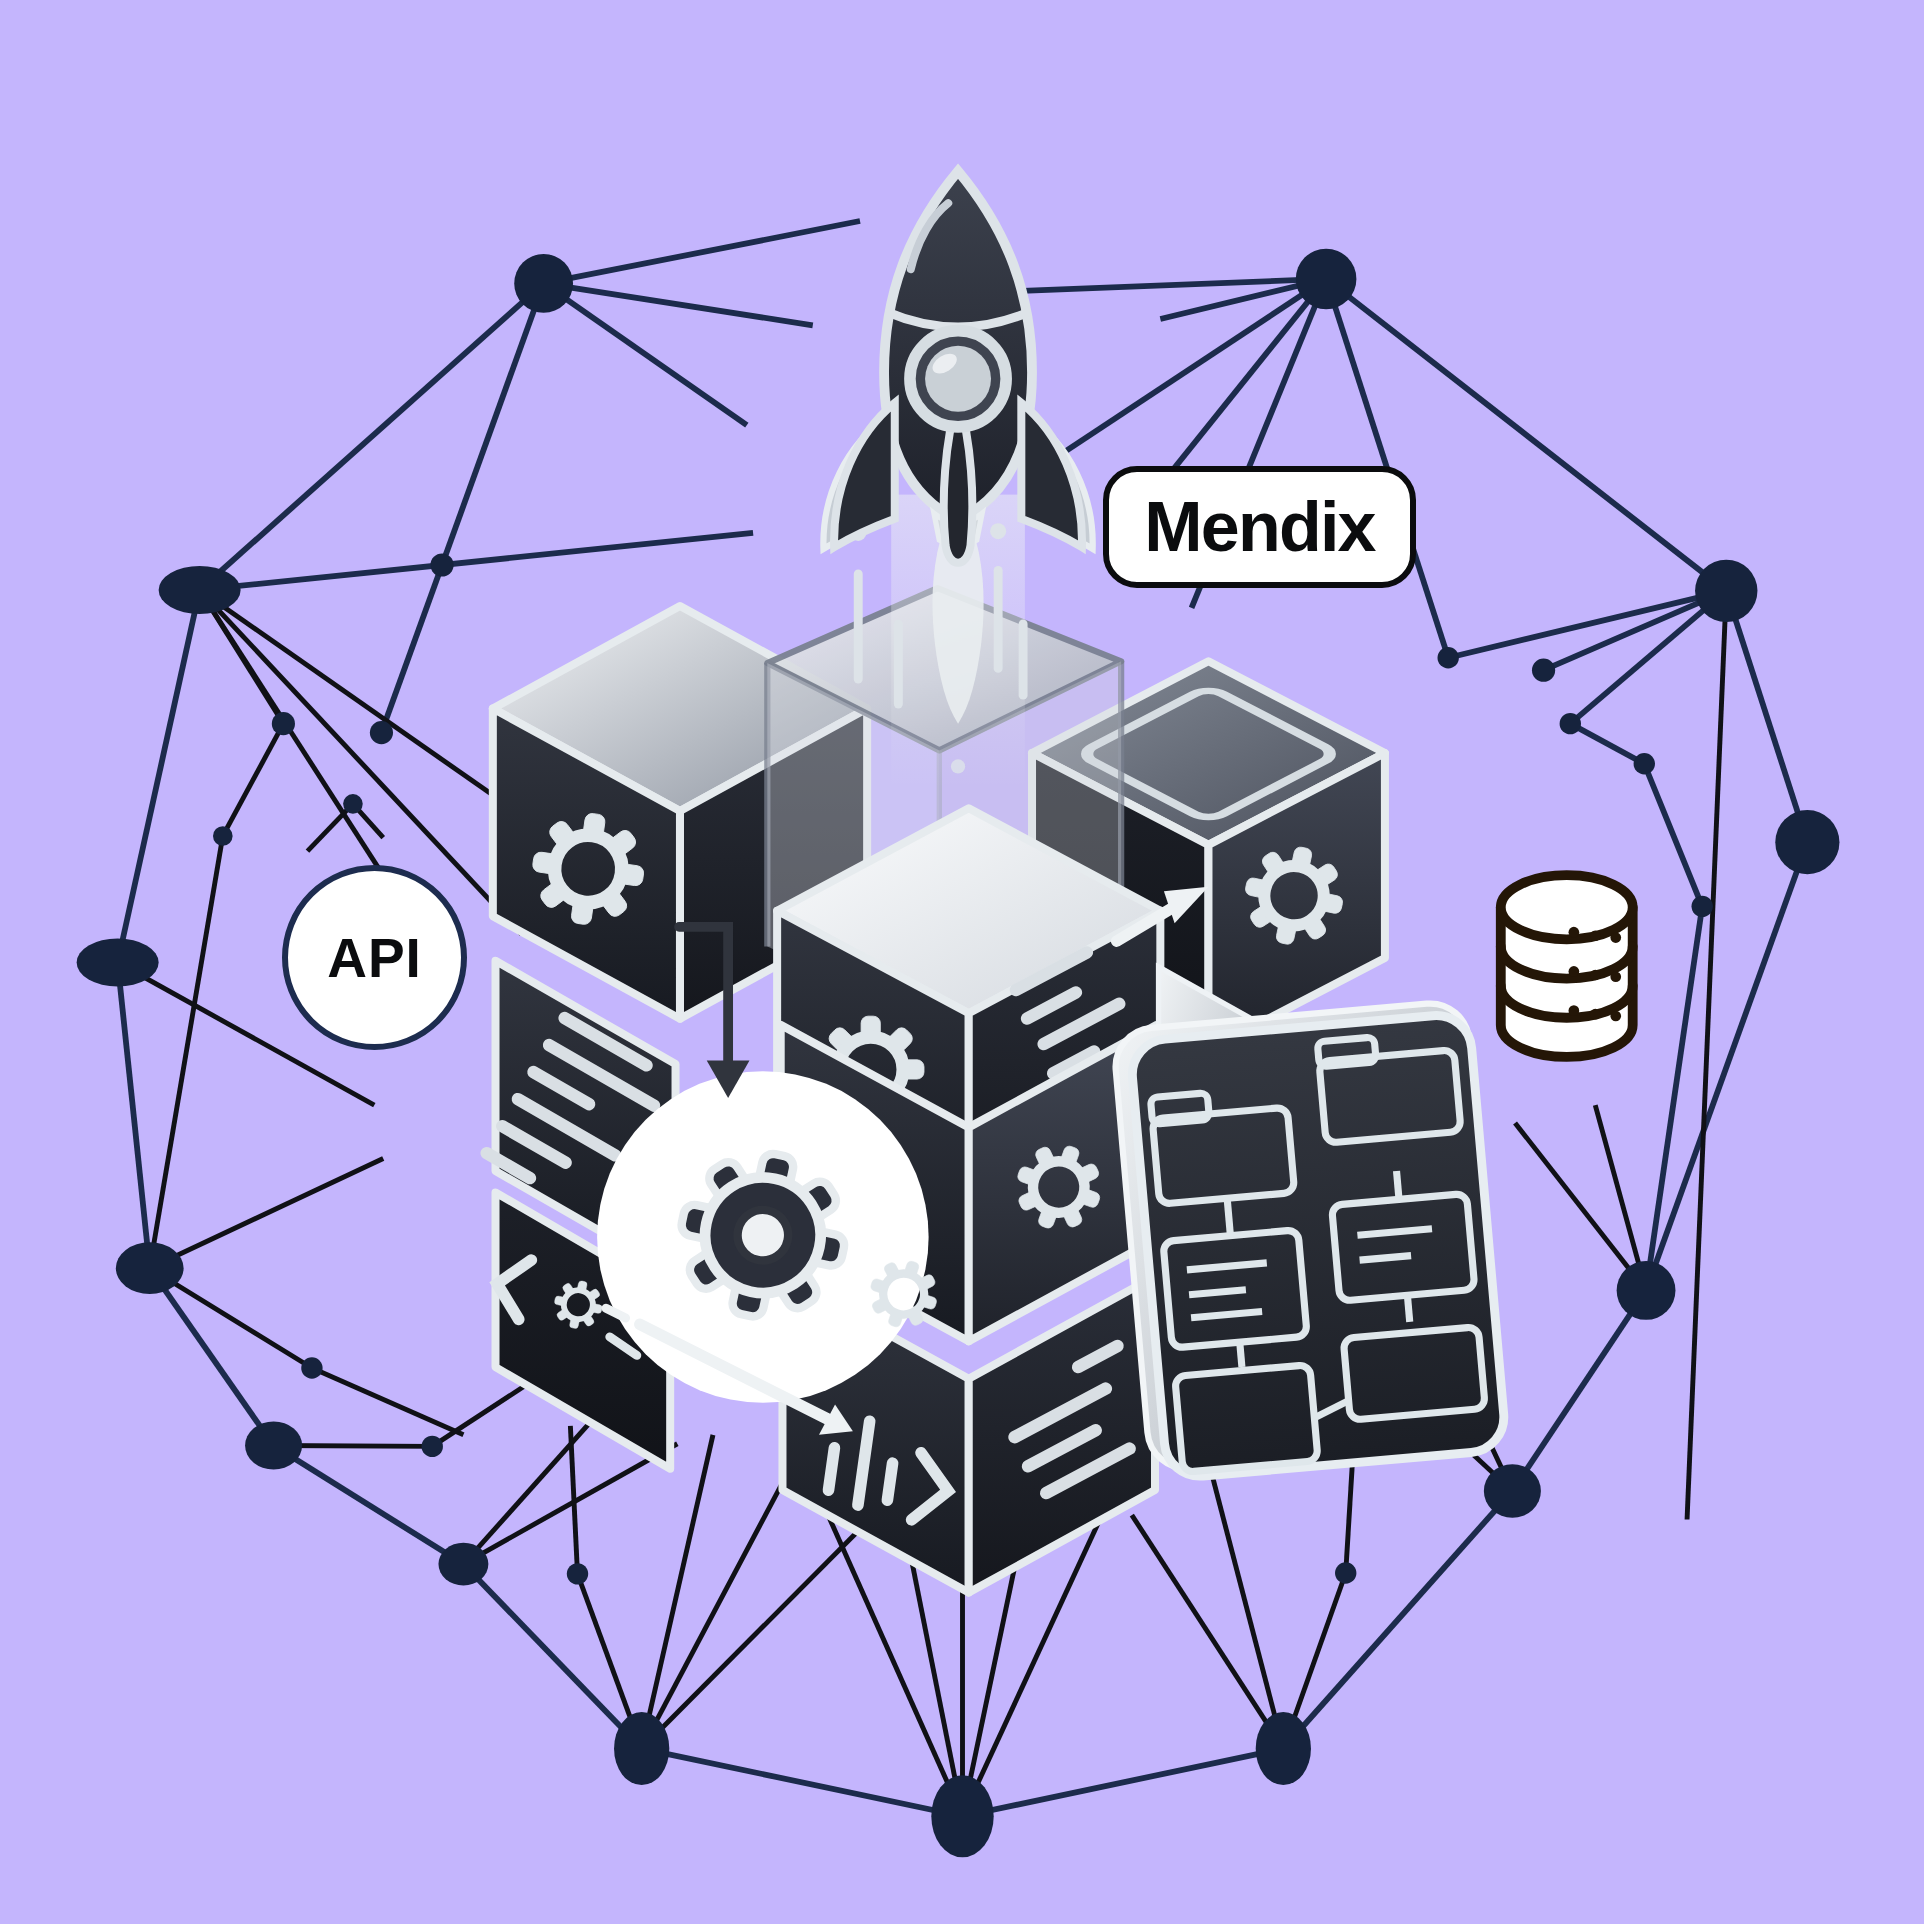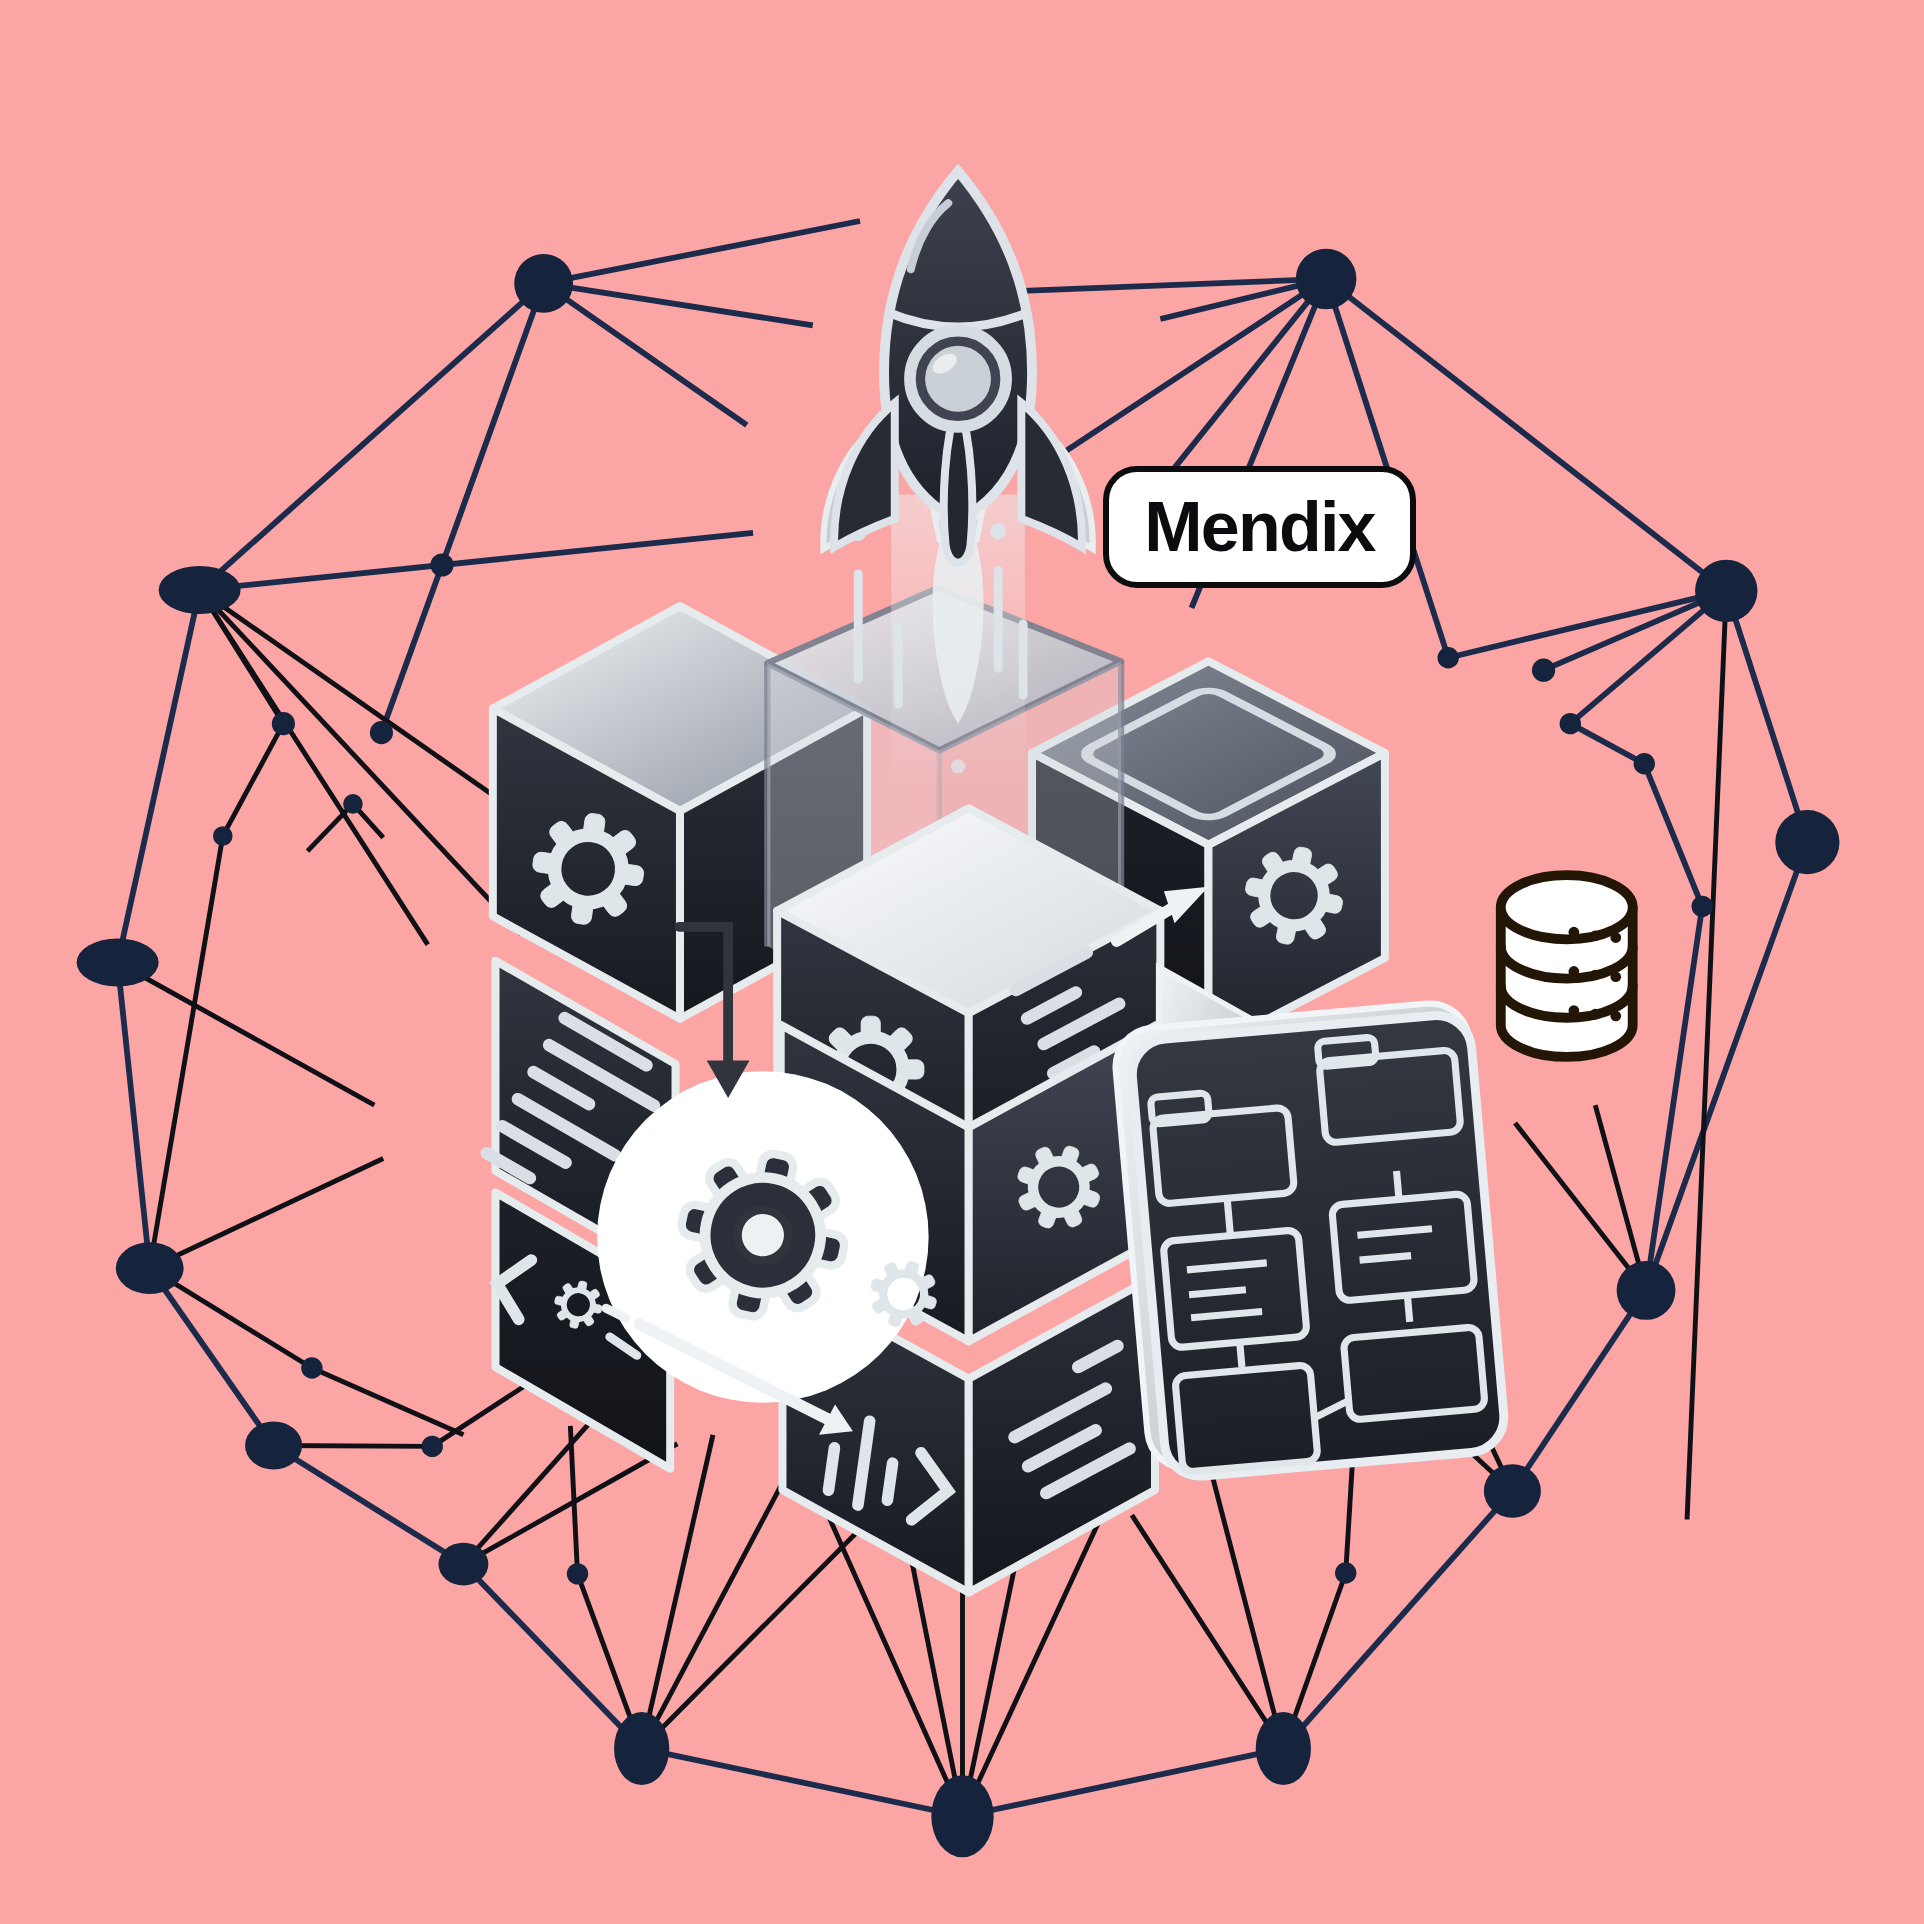--- a/index.html
+++ b/index.html
@@ -1,16 +1,16 @@
 <!DOCTYPE html>
 <html style="font-size:14.3px"><head>
 <meta charset="utf-8">
 <style>
   html,body{margin:0;padding:0;background:#ffffff;}
-  #stage{position:relative;width:1925px;height:1925px;background:#fca5a5;overflow:hidden;
+  #stage{position:relative;width:1925px;height:1925px;background:#c4b5fd;overflow:hidden;
          font-family:"Liberation Sans", sans-serif;}
   #network-svg,#art-svg{position:absolute;left:0;top:0;}
   .badge{position:absolute;display:flex;align-items:center;justify-content:center;
          background:#ffffff;color:#0b0c0e;font-weight:800;}
   #mendix-badge{left:1103px;top:466px;width:301px;height:110px;border:6.2px solid #0b0c0e;
                 border-radius:34px;font-size:70px;letter-spacing:-1.8px;}
   #api-badge{left:282px;top:865px;width:173px;height:173px;border:6.2px solid #1d2c4f;
              border-radius:50%;font-size:55px;letter-spacing:0.9px;}
 </style>
 </head>
@@ -390,14 +390,17 @@
       <path d="M1075,446 C1060,495 1056,560 1061,612 C1065,638 1085,638 1089,612 C1094,560 1090,495 1075,446 Z" fill="#23262e" stroke="#dde3e8" stroke-width="9"></path>
       <circle cx="1075" cy="425" r="54" fill="#3f4450" stroke="#d6dde2" stroke-width="13"></circle>
       <circle cx="1075" cy="425" r="37" fill="#c9d0d6"></circle>
       <ellipse cx="1060" cy="408" rx="15" ry="9" fill="#eef1f4" opacity="0.9" transform="rotate(-32 1060 408)"></ellipse>
     </g>
   </svg>
 
   <div class="badge" id="mendix-badge">
     <span>Mendix</span>
   </div>
+  <div class="badge" id="api-badge">
+    <span>API</span>
+  </div>
 </div>
 
 
 </body></html>

